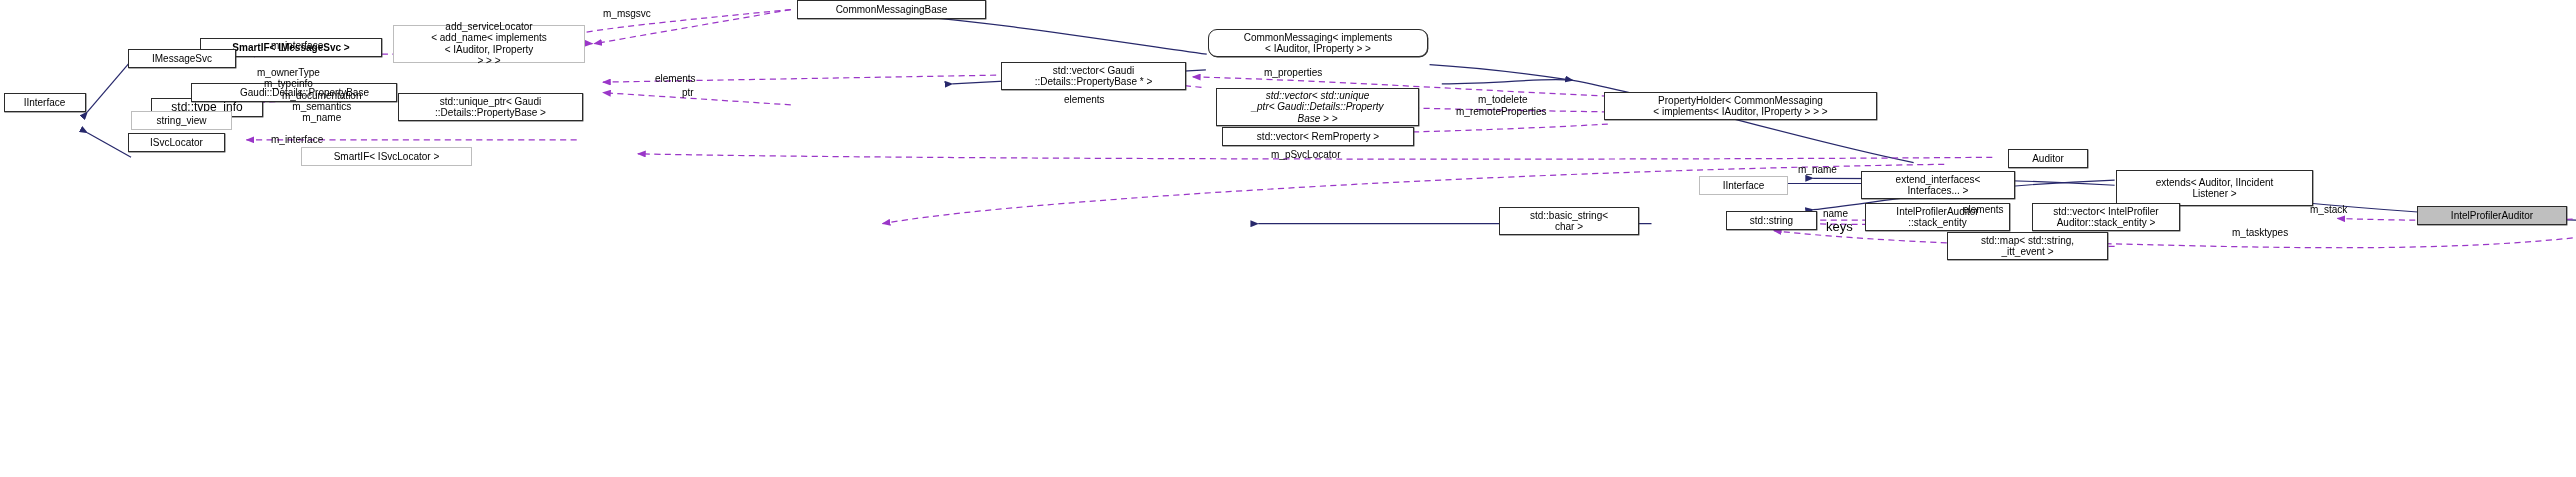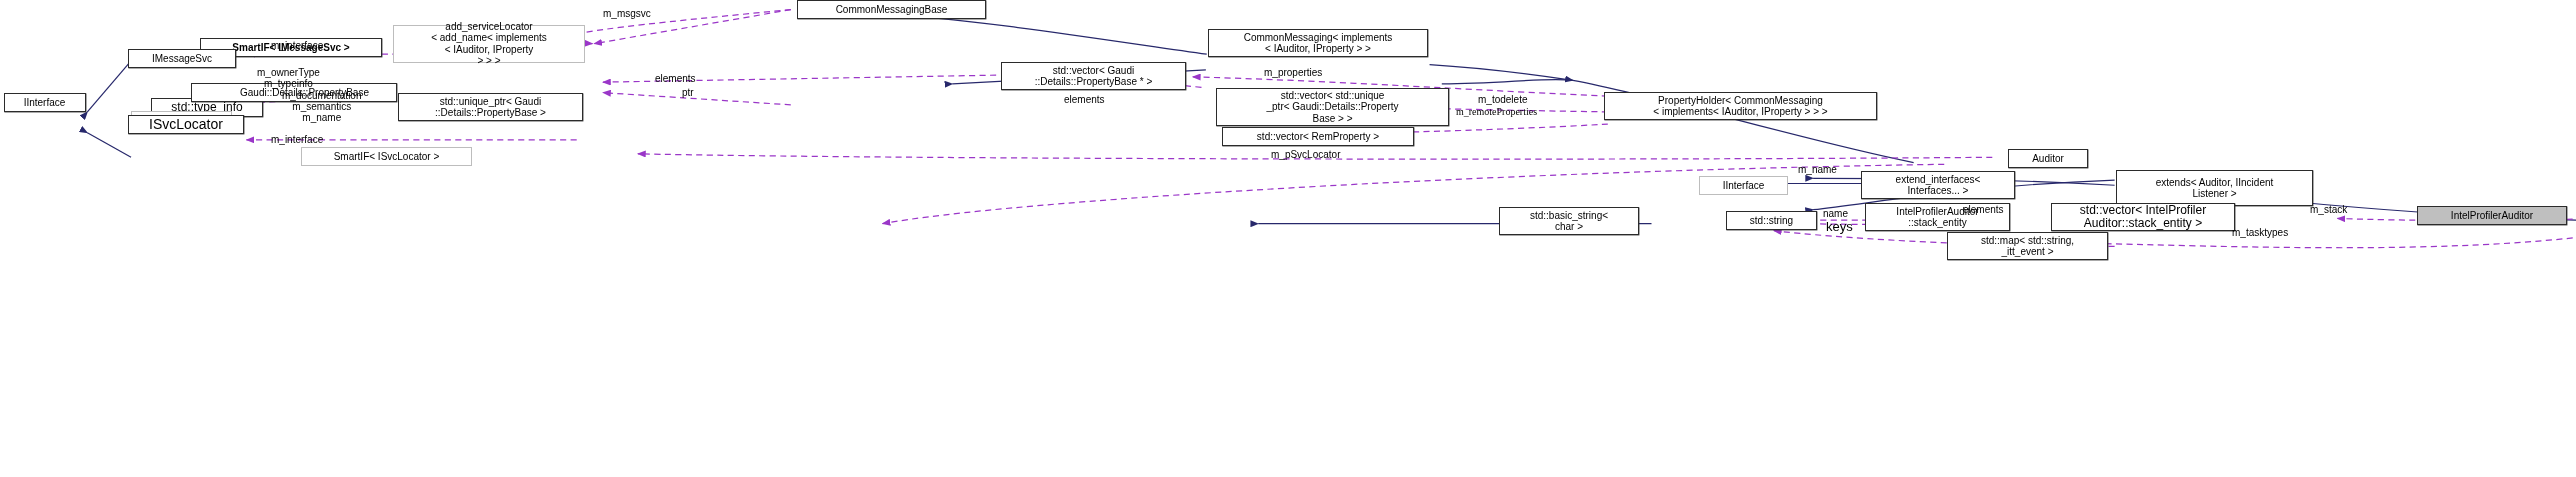--- a/index.html
+++ b/index.html
@@ -94,44 +94,44 @@
 
   <div class="node solid" style="left:797px;top:0px;width:189px;height:19px;font-size:10px;">CommonMessagingBase</div>
 
   <div class="node solid" style="left:200px;top:38px;width:182px;height:19px;font-size:10px;font-weight:bold;">SmartIF&lt; IMessageSvc &gt;</div>
 
   <div class="node light" style="left:393px;top:24.5px;width:192px;height:38px;font-size:10px;">add_serviceLocator
 &lt; add_name&lt; implements
 &lt; IAuditor, IProperty
 &gt; &gt; &gt;</div>
 
-  <div class="node solid" style="left:1208px;top:29px;width:220px;height:28px;font-size:10px;">CommonMessaging&lt; implements
+  <div class="node solid" style="left:1208px;top:29px;width:220px;height:28px;font-size:10px;border-radius:9px;">CommonMessaging&lt; implements
 &lt; IAuditor, IProperty &gt; &gt;</div>
 
   <div class="node solid" style="left:128px;top:49px;width:108px;height:19px;font-size:10px;">IMessageSvc</div>
 
   <div class="node solid" style="left:124px;top:98px;width:112px;height:19px;font-size:12px;margin-left:27px;">std::type_info</div>
 
   <div class="node solid" style="left:191px;top:83px;width:206px;height:19px;font-size:10px;padding-left:21px;">Gaudi::Details::PropertyBase</div>
 
   <div class="node solid" style="left:3.5px;top:93px;width:82px;height:19px;font-size:10px;">IInterface</div>
 
   <div class="node light" style="left:131px;top:111px;width:101px;height:19px;font-size:10px;">string_view</div>
 
-  <div class="node solid" style="left:128px;top:115px;width:116px;height:19px;font-size:14px;">ISvcLocator</div>
+  <div class="node solid" style="left:128px;top:133px;width:97px;height:19px;font-size:10px;">ISvcLocator</div>
 
   <div class="node light" style="left:301px;top:147px;width:171px;height:19px;font-size:10px;">SmartIF&lt; ISvcLocator &gt;</div>
 
   <div class="node solid" style="left:1001px;top:62px;width:185px;height:28px;font-size:10px;">std::vector&lt; Gaudi
 ::Details::PropertyBase * &gt;</div>
 
   <div class="node solid" style="left:398px;top:93px;width:185px;height:28px;font-size:10px;">std::unique_ptr&lt; Gaudi
 ::Details::PropertyBase &gt;</div>
 
-  <div class="node solid" style="left:1216px;top:88px;width:233px;height:38px;font-size:10px;">std::vector&lt; std::unique
+  <div class="node solid" style="left:1216px;top:88px;width:203px;height:38px;font-size:10px;font-style:italic;">std::vector&lt; std::unique
 _ptr&lt; Gaudi::Details::Property
 Base &gt; &gt;</div>
 
   <div class="node solid" style="left:1222px;top:127px;width:192px;height:19px;font-size:10px;">std::vector&lt; RemProperty &gt;</div>
 
   <div class="node solid" style="left:1604px;top:92px;width:273px;height:28px;font-size:10px;">PropertyHolder&lt; CommonMessaging
 &lt; implements&lt; IAuditor, IProperty &gt; &gt; &gt;</div>
 
   <div class="node solid" style="left:2008px;top:149px;width:80px;height:19px;font-size:10px;">Auditor</div>
 
@@ -139,21 +139,21 @@
 
   <div class="node solid" style="left:1861px;top:171px;width:154px;height:28px;font-size:10px;">extend_interfaces&lt;
 Interfaces... &gt;</div>
 
   <div class="node solid" style="left:2116px;top:170px;width:197px;height:36px;font-size:10px;">extends&lt; Auditor, IIncident
 Listener &gt;</div>
 
   <div class="node solid" style="left:1865px;top:203px;width:145px;height:28px;font-size:10px;">IntelProfilerAuditor
 ::stack_entity</div>
 
-  <div class="node solid" style="left:2032px;top:203px;width:184px;height:28px;font-size:12px;margin-left:19px;">std::vector&lt; IntelProfiler
+  <div class="node solid" style="left:2032px;top:203px;width:148px;height:28px;font-size:10px;">std::vector&lt; IntelProfiler
 Auditor::stack_entity &gt;</div>
 
   <div class="node current" style="left:2417px;top:206px;width:150px;height:19px;font-size:10px;">IntelProfilerAuditor</div>
 
   <div class="node solid" style="left:1499px;top:207px;width:140px;height:28px;font-size:10px;">std::basic_string&lt;
 char &gt;</div>
 
   <div class="node solid" style="left:1726px;top:211px;width:91px;height:19px;font-size:10px;">std::string</div>
 
   <div class="node solid" style="left:1947px;top:232px;width:161px;height:28px;font-size:10px;">std::map&lt; std::string,
@@ -164,21 +164,21 @@
   <div class="edge-label" style="left:257px;top:67px;font-size:10px;">m_ownerType
 m_typeinfo</div>
   <div class="edge-label" style="left:655px;top:73px;font-size:10px;">elements</div>
   <div class="edge-label" style="left:1264px;top:67px;font-size:10px;">m_properties</div>
   <div class="edge-label" style="left:682px;top:87px;font-size:10px;">ptr</div>
   <div class="edge-label" style="left:238px;top:90px;font-size:10px;text-align:center;padding-left:44px;">m_documentation
 m_semantics
 m_name</div>
   <div class="edge-label" style="left:1064px;top:94px;font-size:10px;">elements</div>
   <div class="edge-label" style="left:1478px;top:94px;font-size:10px;">m_todelete</div>
-  <div class="edge-label" style="left:1456px;top:106px;font-size:10px;font-family:Liberation Serif, serif;">m_remoteProperties</div>
+  <div class="edge-label" style="left:1456px;top:106px;font-size:10px;">m_remoteProperties</div>
   <div class="edge-label" style="left:271px;top:134px;font-size:10px;">m_interface</div>
   <div class="edge-label" style="left:1271px;top:149px;font-size:10px;">m_pSvcLocator</div>
   <div class="edge-label" style="left:1798px;top:164px;font-size:10px;">m_name</div>
   <div class="edge-label" style="left:1963px;top:204px;font-size:10px;">elements</div>
   <div class="edge-label" style="left:2310px;top:204px;font-size:10px;">m_stack</div>
   <div class="edge-label" style="left:1823px;top:208px;font-size:10px;">name</div>
   <div class="edge-label" style="left:1826px;top:220px;font-size:13px;">keys</div>
   <div class="edge-label" style="left:2232px;top:227px;font-size:10px;">m_tasktypes</div>
 
 </div>

